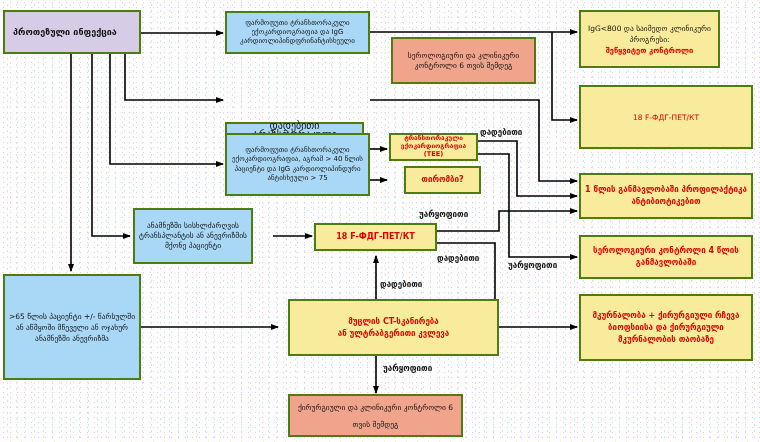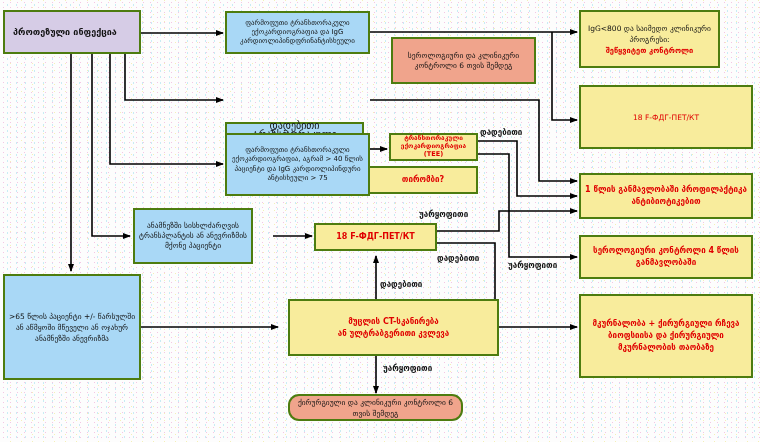--- a/index.html
+++ b/index.html
@@ -95,63 +95,63 @@
 </div>
 
 <div class="box blue" style="left:225px;top:133px;width:145px;height:63px;font-size:7px;line-height:9.5px;">
   <span>ფარმოფუთი ტრანსთორაკული ექოკარდიოგრაფია, აგრამ &gt; 40 წლის პაციენტი და IgG კარდიოლიპინდური ანტისხეული &gt; 75</span>
 </div>
 
 <div class="box yellow" style="left:389px;top:133px;width:89px;height:28px;font-size:6.5px;line-height:8px;color:#e00000;font-weight:bold;padding:1px;align-items:flex-end;">
   <span>ტრანსთორაკული ექოკარდიოგრაფია (TEE)</span>
 </div>
 
-<div class="box yellow" style="left:368px;top:166px;width:110px;height:28px;font-size:8px;color:#e00000;font-weight:bold;">
+<div class="box yellow" style="left:404px;top:166px;width:77px;height:28px;font-size:8px;color:#e00000;font-weight:bold;">
   <span>თირომბი?</span>
 </div>
 
 <div class="box blue" style="left:133px;top:208px;width:120px;height:56px;font-size:7.5px;line-height:10px;">
   <span>ანამნეზში სისხლძარღვის ტრანსპლანტის ან ანევრიზმის მქონე პაციენტი</span>
 </div>
 
 <div class="box yellow" style="left:314px;top:223px;width:123px;height:28px;font-size:8px;color:#e00000;font-weight:bold;">
   <span>18 F-ФДГ-ПЕТ/КТ</span>
 </div>
 
 <div class="box blue" style="left:3px;top:274px;width:138px;height:106px;font-size:7.5px;line-height:11px;">
   <span>&gt;65 წლის პაციენტი +/- წარსულში ან აწმყოში მწეველი ან ოჯახურ ანამნეზში ანევრიზმა</span>
 </div>
 
 <div class="box yellow" style="left:288px;top:299px;width:211px;height:57px;font-size:8px;line-height:12px;color:#e00000;font-weight:bold;flex-direction:column;">
   <span class="t">მუცლის CT-სკანირება</span>
   <span class="t">ან ულტრაბგერითი კვლევა</span>
 </div>
 
-<div class="box salmon" style="left:288px;top:394px;width:175px;height:27px;font-size:7.5px;line-height:11px;border-radius:11px;">
+<div class="box salmon" style="left:288px;top:394px;width:175px;height:43px;font-size:7.5px;line-height:17px;">
   <span>ქირურგიული და კლინიკური კონტროლი 6 თვის შემდეგ</span>
 </div>
 
 <div class="box yellow" style="left:579px;top:10px;width:141px;height:58px;font-size:7.5px;line-height:11px;flex-direction:column;">
   <span class="t">IgG&lt;800 და საიმედო კლინიკური პროგრესი:</span>
   <span class="t hl">შეწყვიტეთ კონტროლი</span>
 </div>
 
 <div class="box yellow" style="left:579px;top:85px;width:174px;height:64px;font-size:7.5px;line-height:11px;flex-direction:column;">
   <span class="t red">18 F-ФДГ-ПЕТ/КТ</span>
 </div>
 
 <div class="box yellow" style="left:579px;top:173px;width:174px;height:46px;font-size:8px;line-height:12px;color:#e00000;font-weight:bold;">
   <span>1 წლის განმავლობაში პროფილაქტიკა ანტიბიოტიკებით</span>
 </div>
 
 <div class="box yellow" style="left:579px;top:235px;width:174px;height:44px;font-size:8px;line-height:12px;color:#e00000;font-weight:bold;">
   <span>სეროლოგიური კონტროლი 4 წლის განმავლობაში</span>
 </div>
 
-<div class="box yellow" style="left:579px;top:294px;width:174px;height:84px;font-size:8px;line-height:12px;color:#e00000;font-weight:bold;">
+<div class="box yellow" style="left:579px;top:294px;width:174px;height:67px;font-size:8px;line-height:12px;color:#e00000;font-weight:bold;">
   <span>მკურნალობა + ქირურგიული რჩევა ბიოფსიისა და ქირურგიული მკურნალობის თაობაზე</span>
 </div>
 
 <span class="lbl" style="left:480px;top:128px;">დადებითი</span>
 <span class="lbl" style="left:419px;top:210px;">უარყოფითი</span>
 <span class="lbl" style="left:437px;top:254px;">დადებითი</span>
 <span class="lbl" style="left:508px;top:261px;">უარყოფითი</span>
 <span class="lbl" style="left:380px;top:280px;">დადებითი</span>
 <span class="lbl" style="left:383px;top:364px;">უარყოფითი</span>
 

